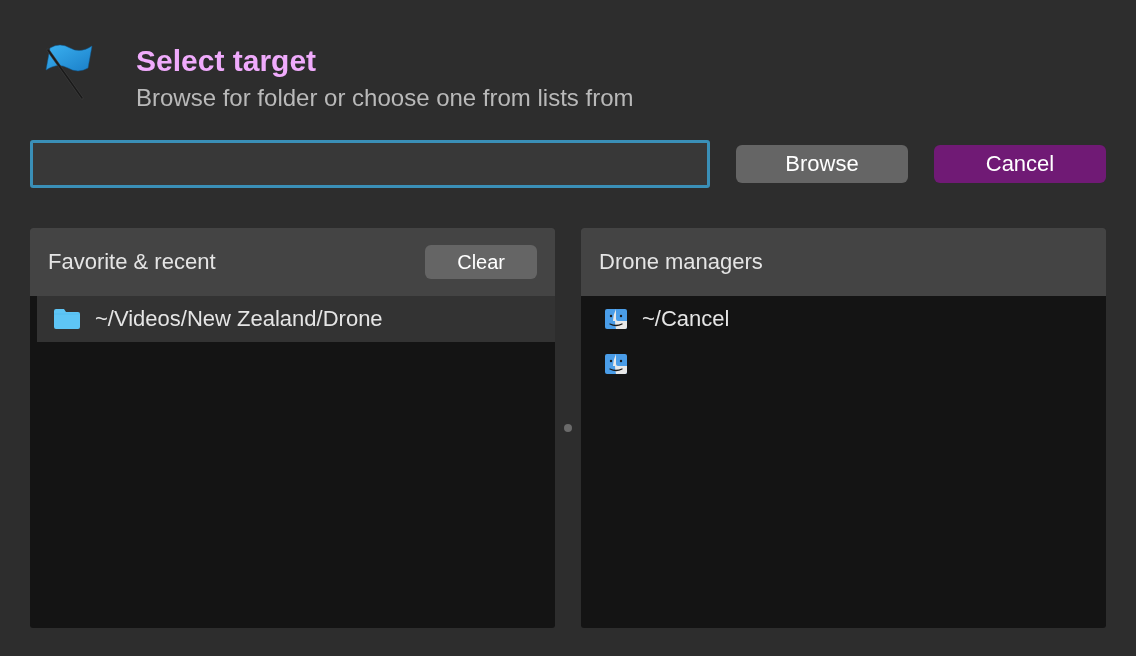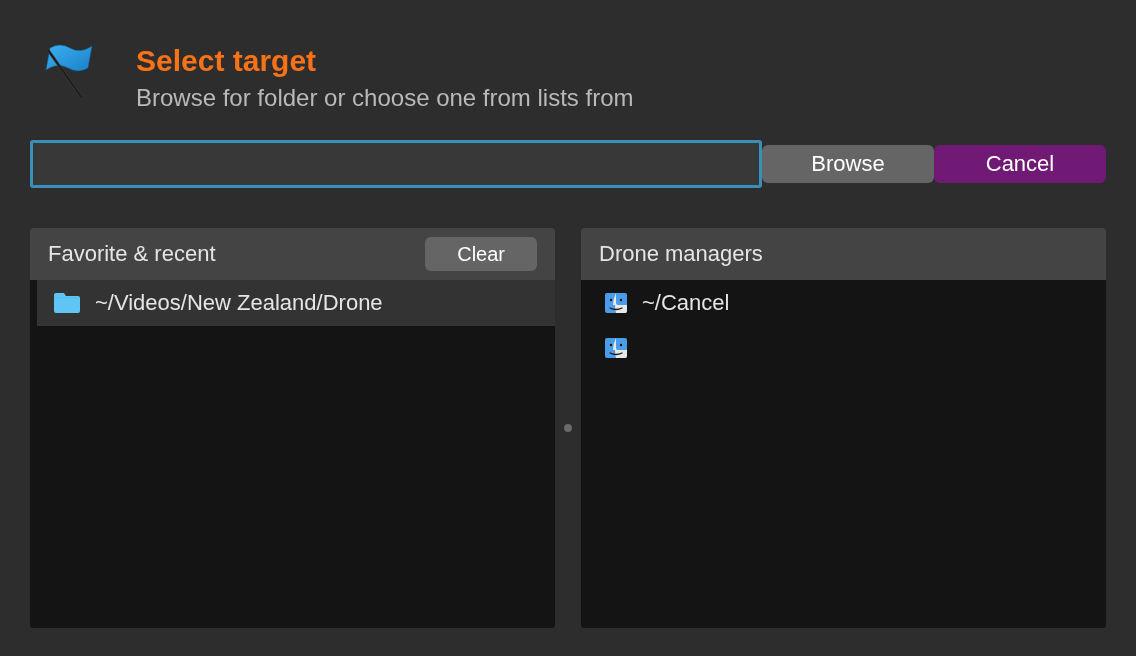--- a/index.html
+++ b/index.html
@@ -34,34 +34,35 @@
       width: 70px;
       height: 70px;
       flex-shrink: 0;
     }
     
     .header-text {
       padding-top: 4px;
     }
     
     .title {
-      color: #f97316;
+      color: #f0abfc;
       font-size: 30px;
       font-weight: 700;
       margin-bottom: 6px;
     }
     
     .subtitle {
       color: #b9b9b9;
       font-size: 24px;
       font-weight: 400;
     }
     
     .input-row {
       display: flex;
+      gap: 26px;
       align-items: center;
       margin-bottom: 40px;
     }
     
     .path-input {
       flex: 1;
       height: 48px;
       background: #383838;
       border: 3px solid #3a8fb7;
       border-radius: 3px;
@@ -106,21 +107,21 @@
       flex: 1;
       background: #141414;
       border-radius: 3px;
       display: flex;
       flex-direction: column;
       overflow: hidden;
     }
     
     .panel-header {
       background: #444444;
-      height: 52px;
+      height: 68px;
       display: flex;
       align-items: center;
       justify-content: space-between;
       padding: 0 18px;
     }
     
     .panel-title {
       color: #e5e5e5;
       font-size: 22px;
       font-weight: 400;

